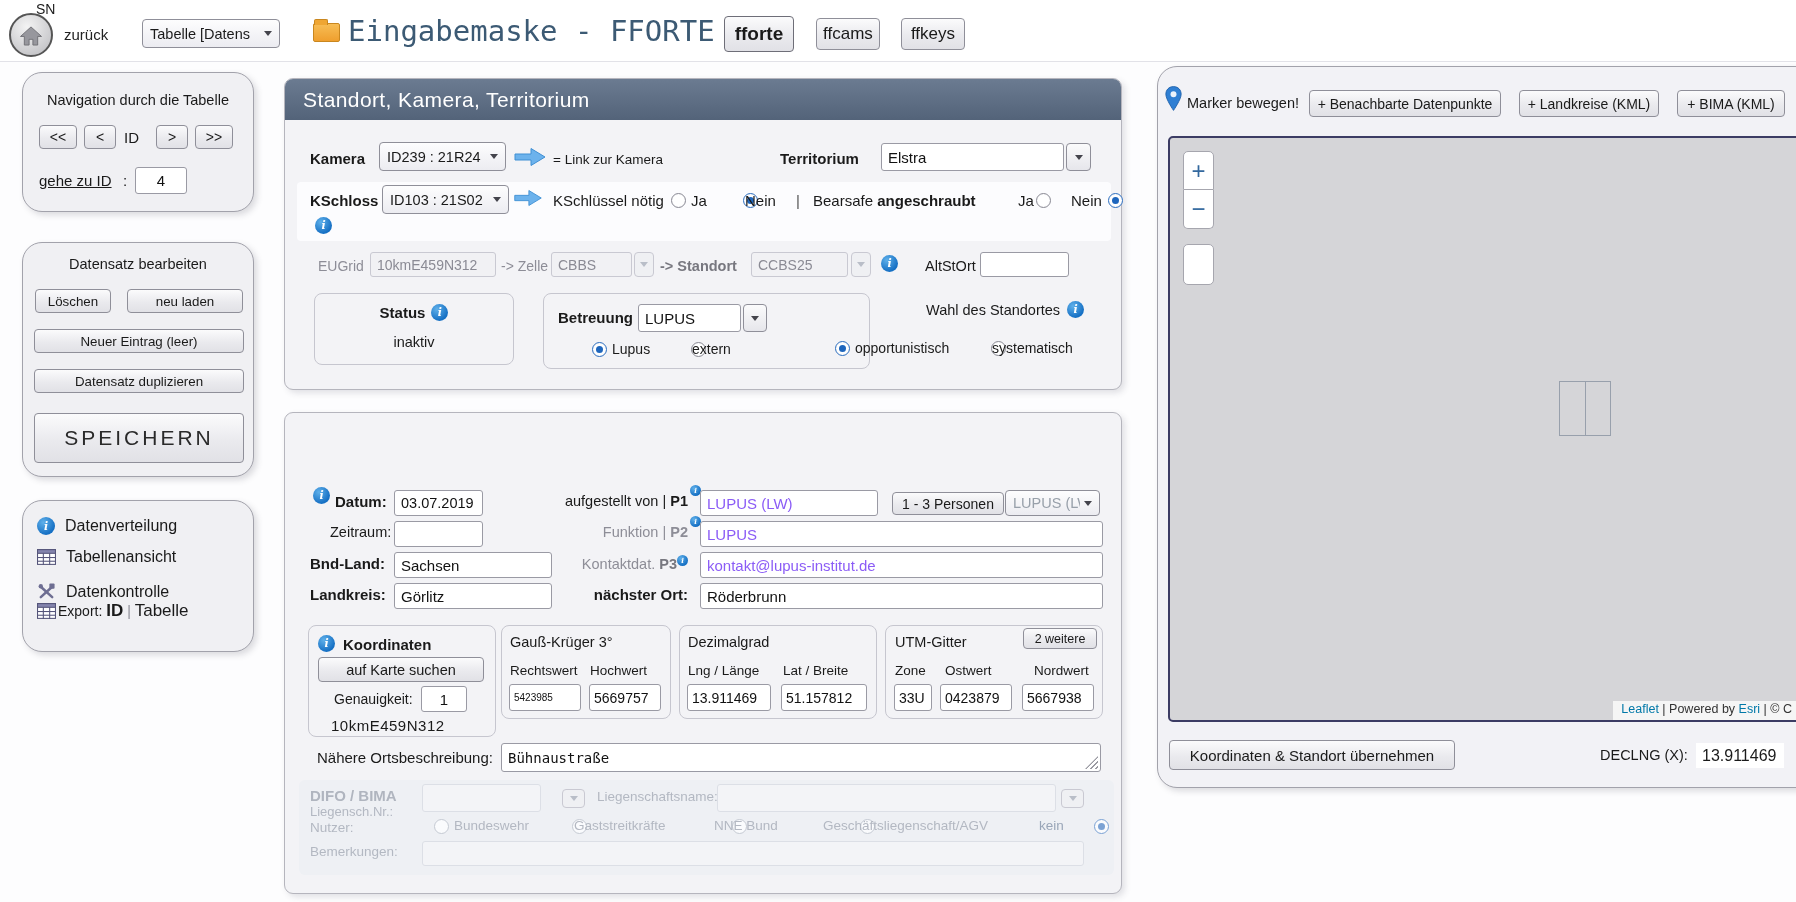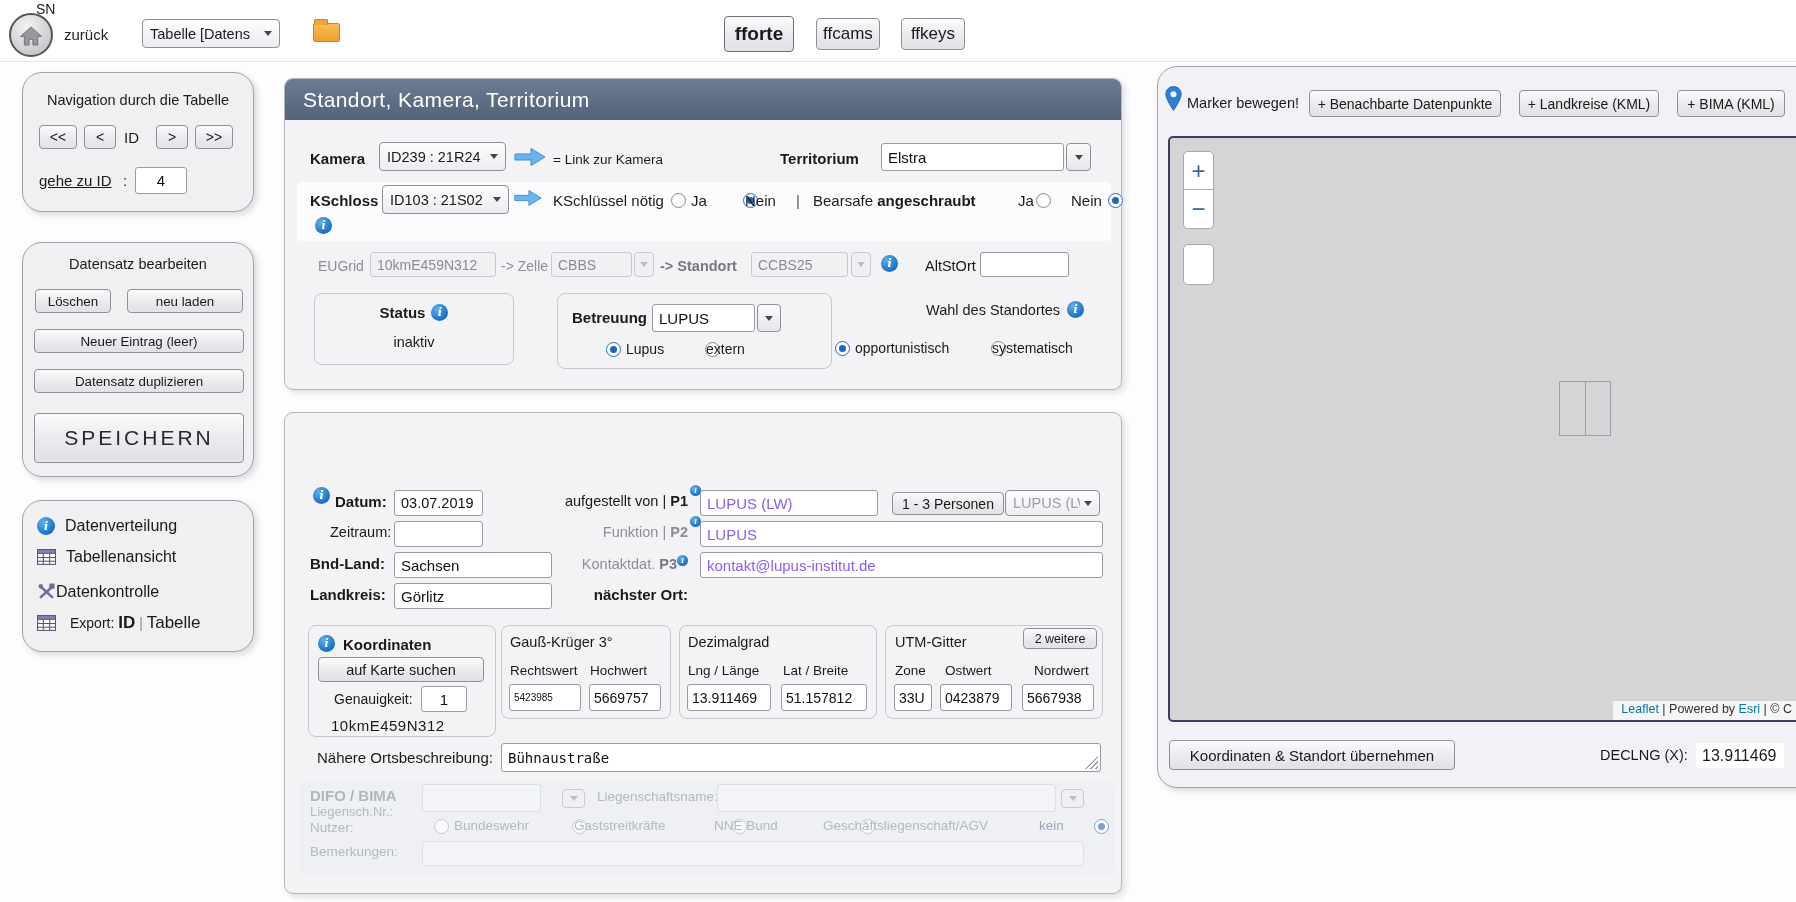--- a/index.html
+++ b/index.html
@@ -54,20 +54,21 @@
     </span>
   </div>
   <a class="abs" style="left:64px;top:26px;font-size:15px;color:#222;text-decoration:none">zurück</a>
   <div class="abs sel" style="left:142px;top:19px;width:138px;height:29px">
     <span style="overflow:hidden">Tabelle [Datens</span>
       <span class="tri"></span>
   </div>
   <div class="abs" style="left:313px;top:23px;width:27px;height:19px;background:linear-gradient(#f7bd55,#ef9f2e);border:1px solid #c9871f;border-radius:2px">
     <div style="position:absolute;left:0;top:-5px;width:12px;height:5px;background:#efa633;border:1px solid #c9871f;border-bottom:none;border-radius:2px 2px 0 0"></div>
   </div>
+  <div class="abs titlefont" style="left:348px;top:14px;font-size:29px;white-space:nowrap">Eingabemaske - FFORTE</div>
   <button class="abs btn" style="left:724px;top:16px;width:70px;height:36px;font-size:19px;font-weight:bold;border-color:#6e6e78">fforte</button>
   <button class="abs btn" style="left:816px;top:18px;width:64px;height:32px;font-size:17px">ffcams</button>
   <button class="abs btn" style="left:901px;top:18px;width:64px;height:32px;font-size:17px">ffkeys</button>
 </div>
 
 <div class="abs panel" style="left:22px;top:72px;width:232px;height:140px">
   <div class="abs" style="left:0;top:19px;width:100%;text-align:center;font-size:14.5px">Navigation durch die Tabelle</div>
   <button class="abs btn" style="left:16px;top:52px;width:38px;height:24px;font-size:14px">&lt;&lt;</button>
   <button class="abs btn" style="left:61px;top:52px;width:32px;height:24px;font-size:14px">&lt;</button>
   <span class="abs" style="left:101px;top:56px;font-size:15px">ID</span>
@@ -98,34 +99,34 @@
           <rect x="0.5" y="0.5" width="17" height="14" fill="#fff" stroke="#55557a"></rect>
           <rect x="0.5" y="0.5" width="17" height="3.5" fill="#8585ad" stroke="#55557a"></rect>
           <line x1="6" y1="4" x2="6" y2="15" stroke="#55557a"></line>
           <line x1="12" y1="4" x2="12" y2="15" stroke="#55557a"></line>
           <line x1="0" y1="8" x2="18" y2="8" stroke="#55557a"></line>
           <line x1="0" y1="11.5" x2="18" y2="11.5" stroke="#55557a"></line>
         </svg>
       </span>
     <span style="font-size:16px">Tabellenansicht</span>
   </div>
-  <div class="abs" style="left:14px;top:81px;display:flex;align-items:center;">
+  <div class="abs" style="left:14px;top:81px;display:flex;align-items:center;gap:10px">
     <span style="display:flex">
         <svg width="19" height="19" viewBox="0 0 20 20">
           <g stroke="#6e6e92" stroke-width="2.6" stroke-linecap="round">
             <line x1="4" y1="5" x2="16" y2="16"></line>
             <line x1="16" y1="5" x2="4" y2="16"></line>
           </g>
           <circle cx="4" cy="4.5" r="2.3" fill="#6e6e92"></circle>
           <rect x="13" y="1.5" width="5.5" height="5.5" rx="1" fill="#6e6e92"></rect>
         </svg>
       </span>
     <span style="font-size:16px">Datenkontrolle</span>
   </div>
-  <div class="abs" style="left:14px;top:112px;display:flex;align-items:center;gap:14px">
+  <div class="abs" style="left:14px;top:100px;display:flex;align-items:center;gap:2px">
     <span style="display:flex">
         <svg width="19" height="16" viewBox="0 0 18 15">
           <rect x="0.5" y="0.5" width="17" height="14" fill="#fff" stroke="#55557a"></rect>
           <rect x="0.5" y="0.5" width="17" height="3.5" fill="#8585ad" stroke="#55557a"></rect>
           <line x1="6" y1="4" x2="6" y2="15" stroke="#55557a"></line>
           <line x1="12" y1="4" x2="12" y2="15" stroke="#55557a"></line>
           <line x1="0" y1="8" x2="18" y2="8" stroke="#55557a"></line>
           <line x1="0" y1="11.5" x2="18" y2="11.5" stroke="#55557a"></line>
         </svg>
       </span>
@@ -198,21 +199,21 @@
   <input class="abs inp" style="left: 695px; top: 173px; width: 89px; height: 25px;" value="">
 
   <div class="abs boxed" style="left:29px;top:214px;width:200px;height:72px">
     <div class="abs" style="left:0;top:10px;width:100%;display:flex;align-items:center;justify-content:center;gap:6px">
       <span class="lbl b">Status</span>
         <span class="info"></span>
     </div>
     <div class="abs" style="left:0;top:40px;width:100%;text-align:center;font-size:14.5px">inaktiv</div>
   </div>
 
-  <div class="abs boxed" style="left:272px;top:214px;width:275px;height:76px">
+  <div class="abs boxed" style="left:258px;top:214px;width:327px;height:76px">
     <span class="abs lbl b" style="left:14px;top:15px">Betreuung</span>
     <input class="abs inp" style="left: 94px; top: 10px; width: 103px; height: 28px;" value="LUPUS">
     <div class="abs ddbtn" style="left:199px;top:10px;width:24px;height:28px">
         <span class="tri" style="margin:0"></span>
       </div>
     <span class="abs radio checked" style="left:48px;top:48px"></span>
     <span class="abs rlabel" style="left:68px;top:47px">Lupus</span>
     <span class="abs radio" style="left:128px;top:48px"></span>
     <span class="abs rlabel" style="left:148px;top:47px">extern</span>
   </div>
@@ -248,20 +249,21 @@
   <input class="abs inp ph" style="left: 415px; top: 108px; width: 403px; height: 26px;" value="LUPUS">
 
   <span class="abs lbl b" style="left:25px;top:142px">Bnd-Land:</span>
   <input class="abs inp" style="left: 109px; top: 139px; width: 158px; height: 26px;" value="Sachsen">
   <span class="abs gray" style="left:239px;top:142px;width:164px;text-align:right;font-size:14.5px;white-space:nowrap"><span>Kontaktdat. </span><span class="b" style="color:#77777f">P3</span><span class="info s" style="vertical-align:super"></span></span>
   <input class="abs inp ph" style="left: 415px; top: 139px; width: 403px; height: 26px;" value="kontakt@lupus-institut.de">
 
   <span class="abs lbl b" style="left:25px;top:173px">Landkreis:</span>
   <input class="abs inp" style="left: 109px; top: 170px; width: 158px; height: 26px;" value="Görlitz">
   <span class="abs lbl b" style="left:239px;top:173px;width:164px;text-align:right">nächster Ort:</span>
+  <input class="abs inp" style="left: 415px; top: 170px; width: 403px; height: 26px;" value="Röderbrunn">
 
   <div class="abs boxed" style="left:23px;top:212px;width:188px;height:112px">
     <span class="abs info" style="left:9px;top:9px"></span>
     <span class="abs lbl b" style="left:34px;top:10px">Koordinaten</span>
     <button class="abs btn" style="left:9px;top:31px;width:166px;height:25px;font-size:14.5px">auf Karte suchen</button>
     <span class="abs" style="left:25px;top:65px;font-size:14px">Genauigkeit:</span>
     <input class="abs inp cell" style="left: 112px; top: 60px; width: 46px; height: 26px;" value="1">
     <span class="abs" style="left:22px;top:91px;font-size:15px;letter-spacing:.5px">10kmE459N312</span>
   </div>
 

